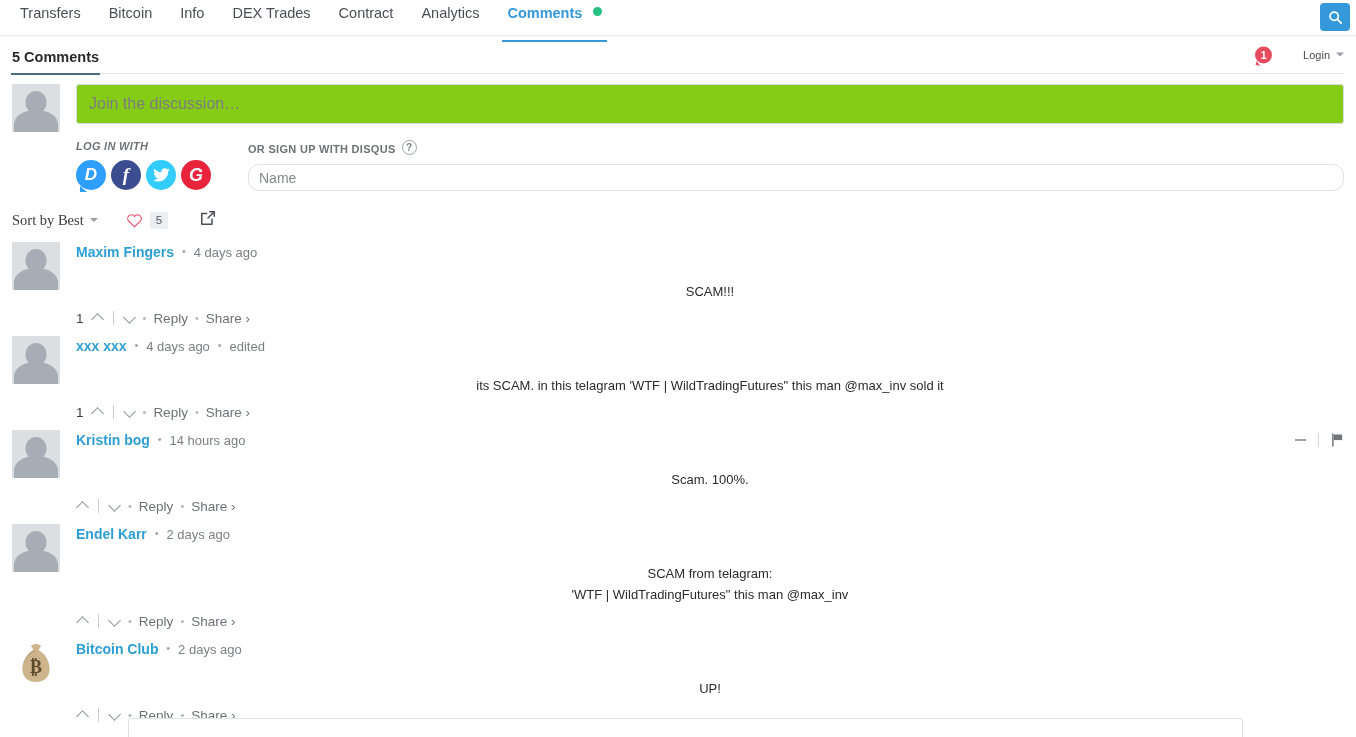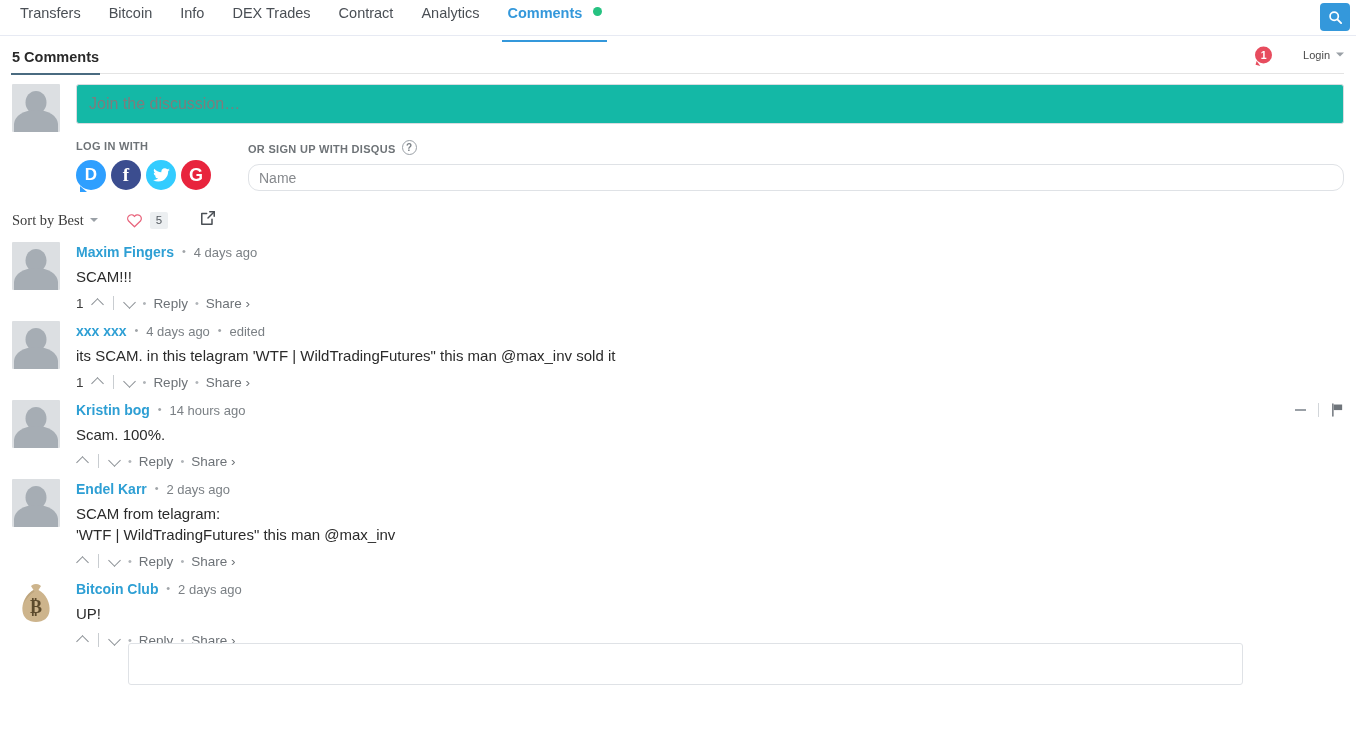--- a/index.html
+++ b/index.html
@@ -155,35 +155,35 @@
     left: 50%; bottom: -6px;
     transform: translateX(-50%);
   }
 
   .composer-right { flex: 1; margin-left: 16px; }
   .textfield {
     width: 100%;
     height: 40px;
     border: 1px solid #d8dce0;
     border-radius: 3px;
-    background: #14b8a6;
+    background: #84cc16;
     font-size: 16px;
     color: #2e2e2e;
     padding: 0 12px;
     outline: none;
     font-family: "Liberation Sans", sans-serif;
   }
   .textfield::placeholder { color: #7d7d7d; }
 
   .login-row {
     display: flex;
     margin-top: 16px;
     align-items: flex-start;
   }
-  .login-with { width: 160px; flex: 0 0 160px; }
+  .login-with { width: 160px; flex: 0 0 160px; font-style: italic; }
   .tiny-label {
     font-size: 11px;
     letter-spacing: .3px;
     color: #6e7377;
     font-weight: bold;
     text-transform: uppercase;
   }
   .social-row { display: flex; margin-top: 8px; gap: 5px; }
   .social {
     width: 30px; height: 30px;
@@ -281,25 +281,26 @@
   .c-meta { font-size: 14px; line-height: 18px; }
   .c-author {
     color: #2e9fd4;
     font-weight: bold;
     font-size: 14px;
     cursor: pointer;
   }
   .c-sep { color: #a0a4a8; margin: 0 4px; font-size: 11px; vertical-align: 2px;}
   .c-time { color: #7b8085; font-size: 13px; }
   .c-text {
-    font-size: 15px;
+    font-size: 13px;
     color: #2b2b2b;
     line-height: 21px;
-    margin-top: 4px;
+    margin-top: 19px;
     white-space: pre-line;
+    text-align: center;
   }
   .c-actions {
     display: flex;
     align-items: center;
     margin-top: 5px;
     font-size: 13.5px;
     color: #6d7277;
     height: 22px;
   }
   .vote-count { color: #3c3c3c; font-size: 13.5px; margin-right: 7px; }

